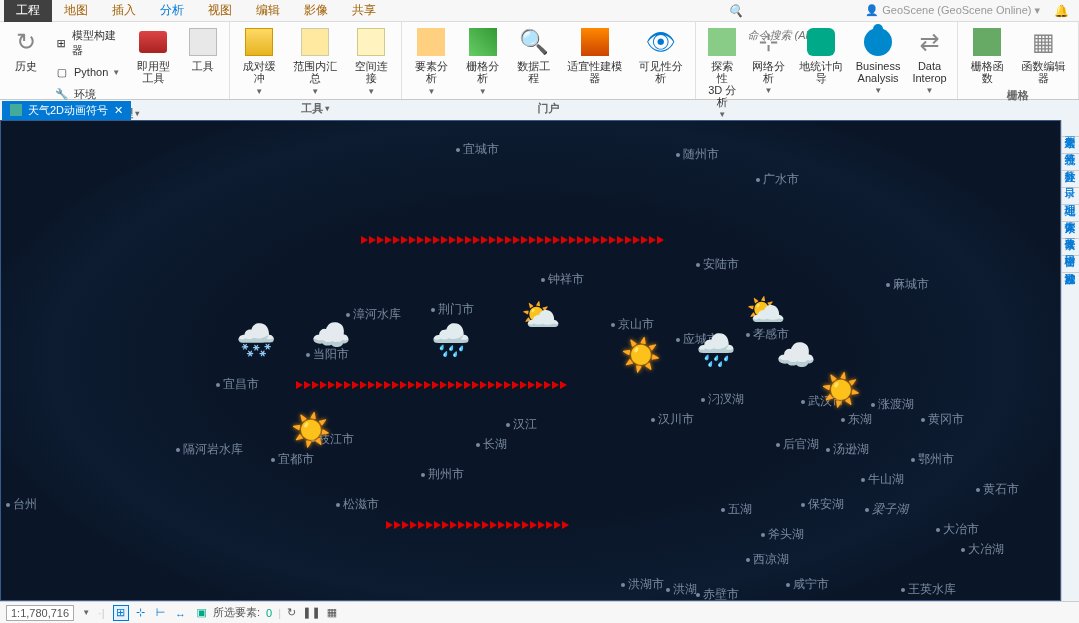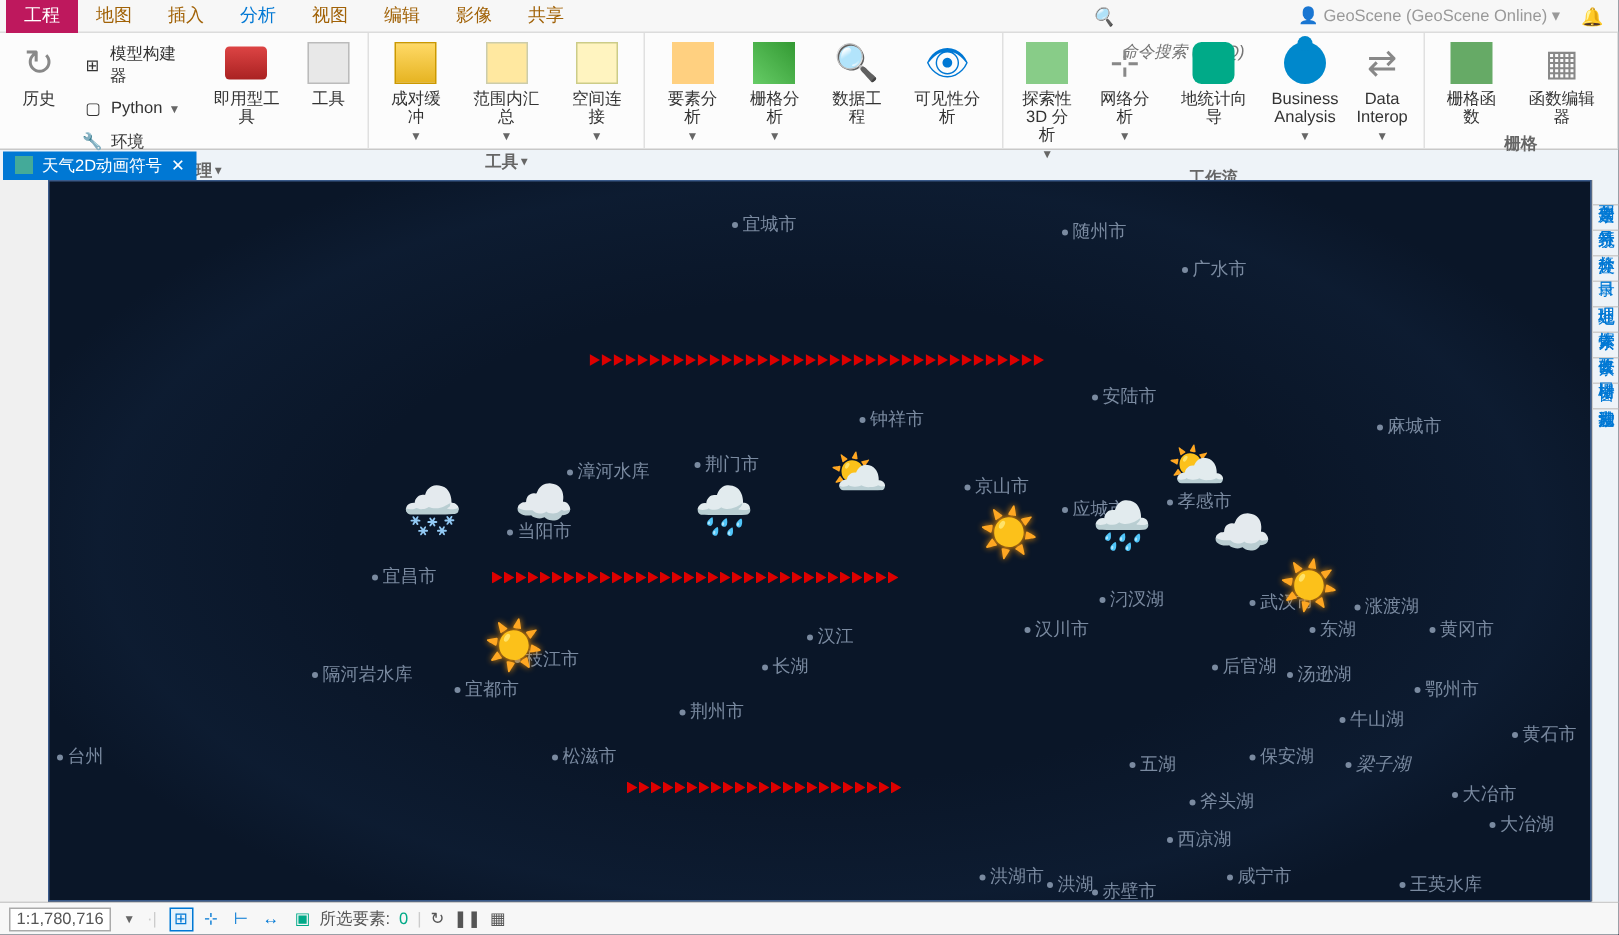--- a/index.html
+++ b/index.html
@@ -1,21 +1,21 @@
 <!DOCTYPE html>
 <html><head>
 <meta charset="utf-8">
 <style>
 * { margin: 0; padding: 0; box-sizing: border-box; font-family: "Microsoft YaHei", sans-serif; }
 body { width: 1079px; height: 623px; background: #f0f0f0; overflow: hidden; font-size: 12px; color: #333; }
 
 
 .menubar { height: 22px; background: #f7f7f7; border-bottom: 1px solid #dcdcdc; display: flex; align-items: center; padding: 0 4px; }
 .menu-item { padding: 3px 12px; cursor: pointer; color: #a16207; }
-.menu-item.active { background: #be185d; color: #fff; }
+.menu-item.active { background: #404040; color: #fff; }
 .menu-item.highlight { color: #0078d4; }
 .search-box { margin-left: auto; display: flex; align-items: center; gap: 4px; color: #999; font-style: italic; }
 .search-box input { border: none; background: transparent; width: 110px; font-size: 11px; font-style: italic; color: #999; margin-top: 48px; }
 .geoscene-label { color: #999; font-size: 11px; padding: 0 8px; }
 .bell-icon { color: #0078d4; padding: 0 6px; }
 
 
 .ribbon { height: 78px; background: #fcfcfc; border-bottom: 1px solid #c8c8c8; display: flex; }
 .ribbon-group { border-right: 1px solid #e0e0e0; display: flex; flex-direction: column; padding: 2px 6px 0; }
 .ribbon-group-content { flex: 1; display: flex; align-items: flex-start; gap: 4px; }
@@ -49,21 +49,21 @@
 .ico-rfunc { background: #6a6; width: 28px; height: 28px; }
 .ico-redit { color: #888; }
 
 
 .tabbar { height: 20px; background: #eef3f8; display: flex; align-items: center; padding-left: 2px; }
 .tab { background: #0078d4; color: #fff; padding: 2px 8px; font-size: 11px; display: flex; align-items: center; gap: 6px; }
 .tab-ico { width: 12px; height: 12px; background: #4a9; display: inline-block; }
 .tab-close { cursor: pointer; }
 
 
-.workspace { display: flex; height: calc(623px - 22px - 78px - 20px - 22px); padding-left: 32px; }
+.workspace { display: flex; height: calc(623px - 22px - 78px - 20px - 22px); }
 .map-view { flex: 1; background: #0a1628; position: relative; overflow: hidden; border: 1px solid #3a5a8a; }
 .right-panels { width: 18px; background: #eef3f8; display: flex; flex-direction: column; border-left: 1px solid #ccc; }
 .panel-tab { writing-mode: vertical-rl; padding: 8px 2px; font-size: 11px; color: #0078d4; border-bottom: 1px solid #ccc; cursor: pointer; text-align: center; }
 
 
 .city-label { position: absolute; color: #7a8aa0; font-size: 12px; white-space: nowrap; pointer-events: none; }
 .city-dot { display: inline-block; width: 4px; height: 4px; background: #7a8aa0; border-radius: 50%; margin-right: 3px; vertical-align: middle; }
 
 
 .map-view::before { content: ''; position: absolute; inset: 0; background:
@@ -194,24 +194,31 @@
           <span class="ico">
             <span class="ico-raster"></span>
           </span>
           <span class="lbl"><span>栅格分析</span><br><span class="caret">▼</span></span>
         </div>
       <div class="big-btn">
           <span class="ico ico-gp">🔍</span>
           <span class="lbl">数据工程</span>
         </div>
       <div class="big-btn">
+          <span class="ico">
+            <span class="ico-suit"></span>
+          </span>
+          <span class="lbl">适宜性建模器</span>
+        </div>
+      <div class="big-btn">
           <span class="ico ico-vis">👁</span>
           <span class="lbl">可见性分析</span>
         </div>
     </div>
+    <div class="ribbon-group-label">门户</div>
   </div>
 
   <div class="ribbon-group">
     <div class="ribbon-group-content">
       <div class="big-btn">
           <span class="ico">
             <span class="ico-3d"></span>
           </span>
           <span class="lbl">探索性
 3D 分析</span>

